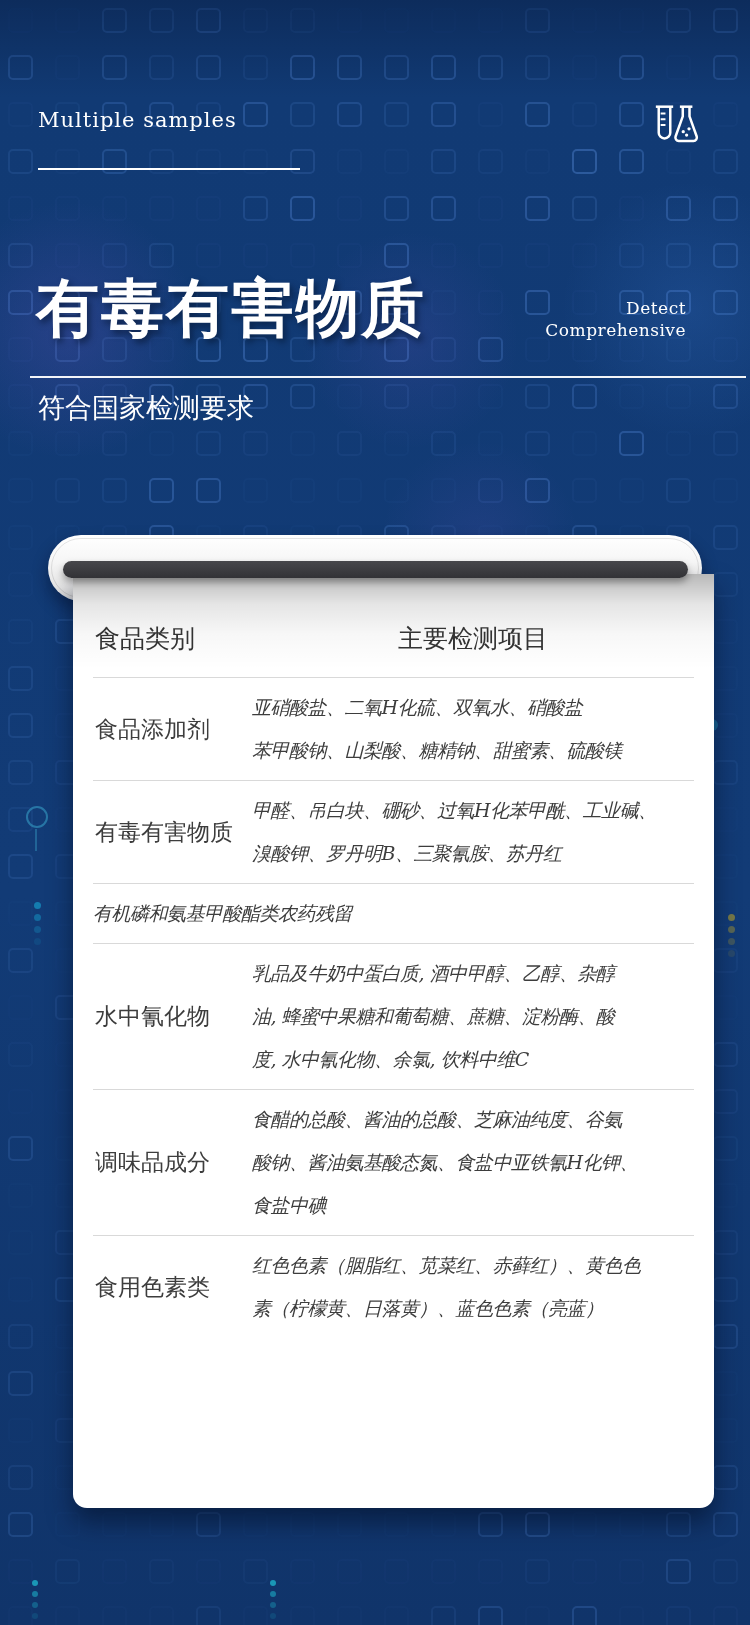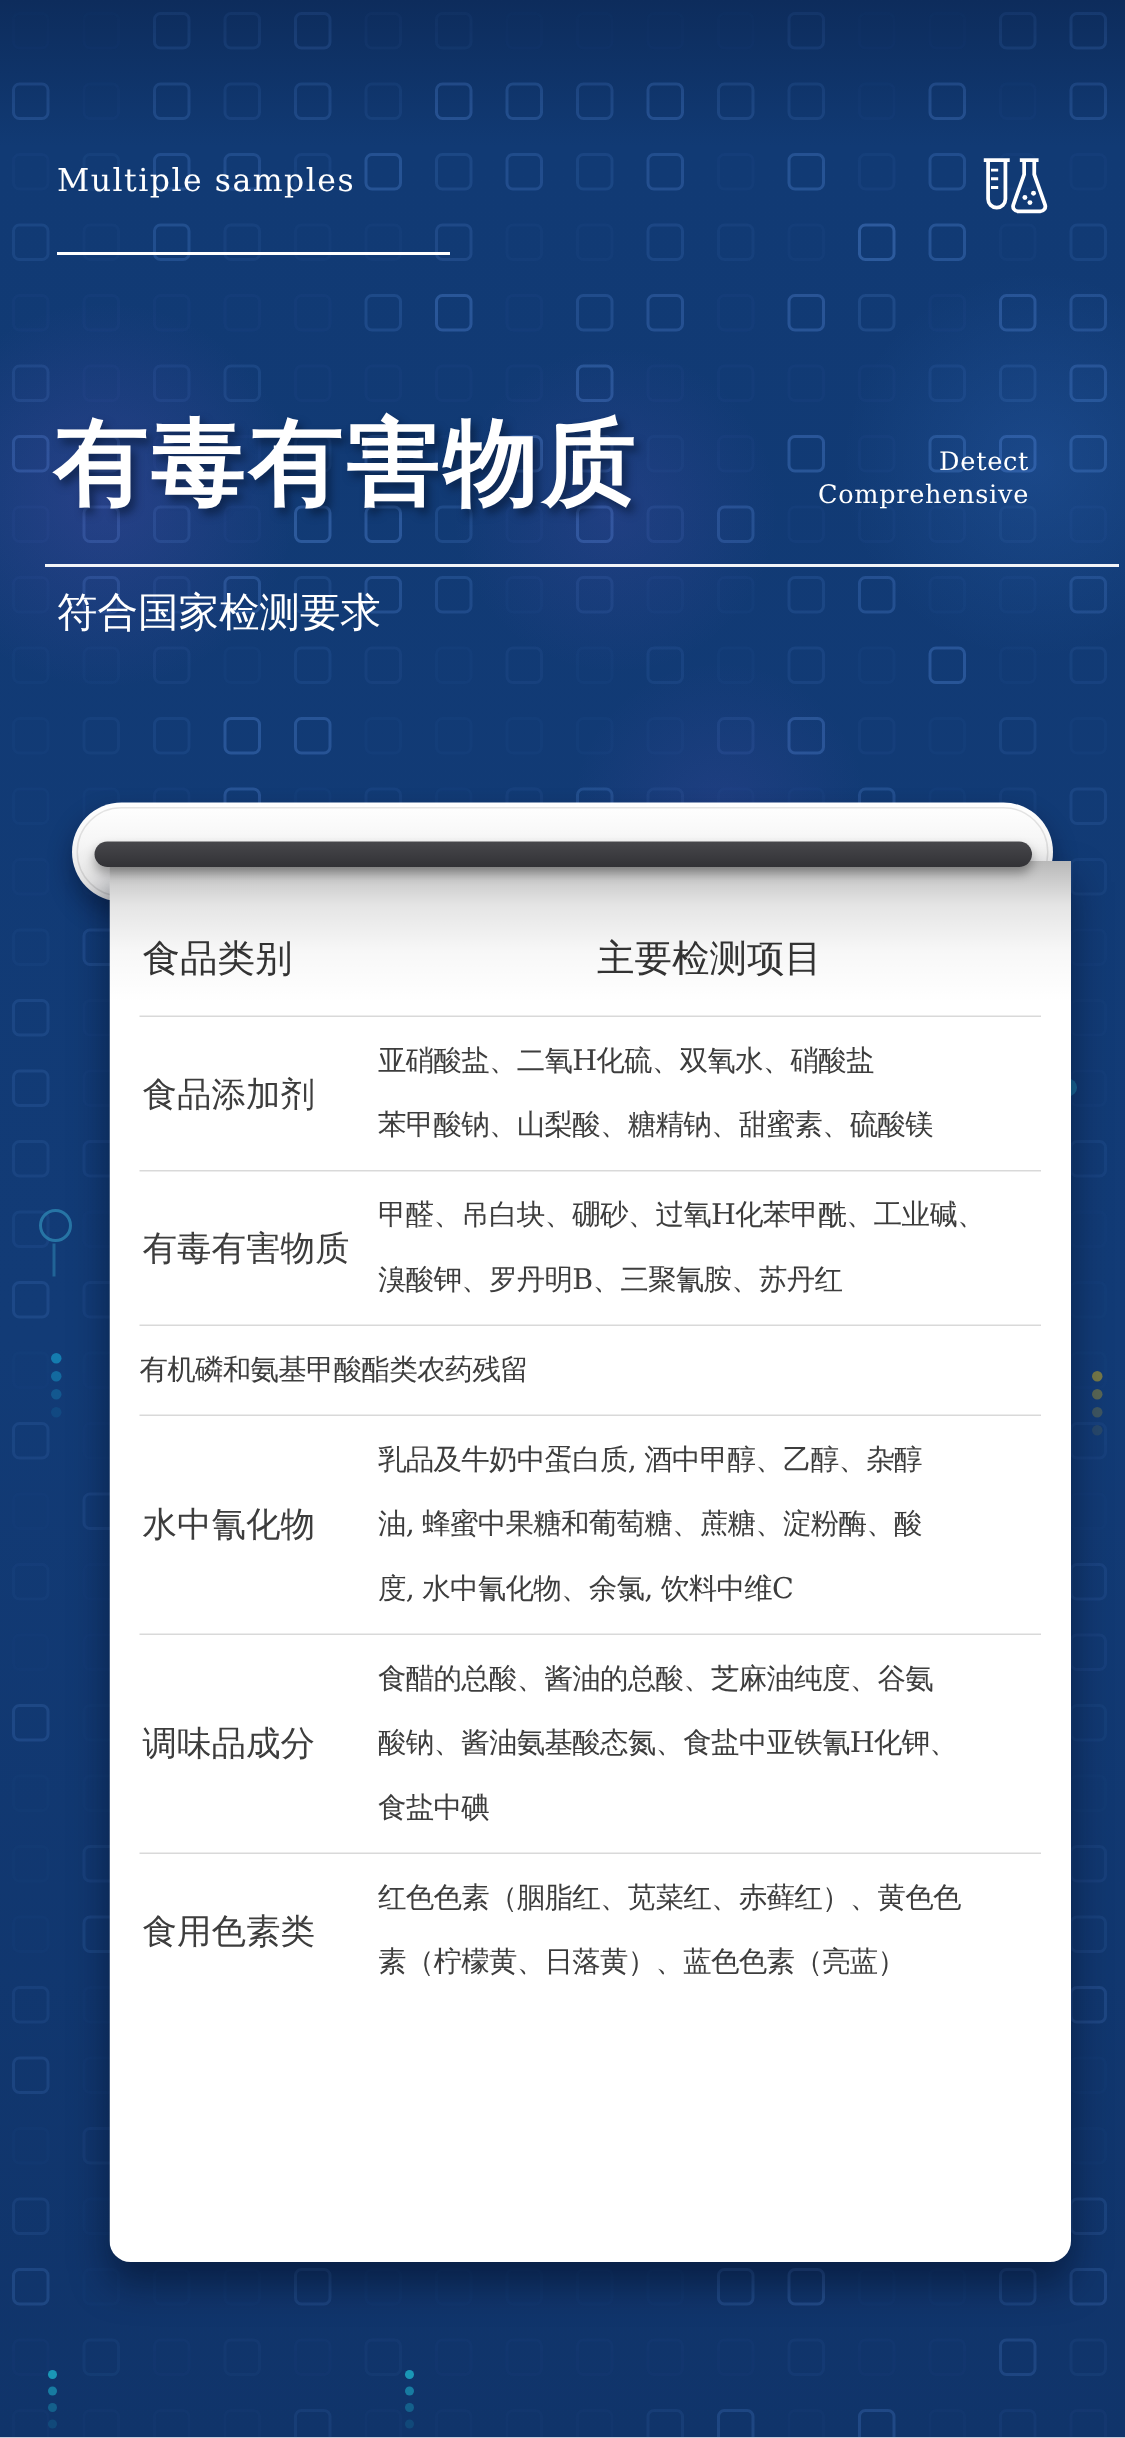--- a/index.html
+++ b/index.html
@@ -104,21 +104,21 @@
   .th-cat  { flex:0 0 157px; padding-left:2px; }
   .th-items{ flex:1; text-align:center; }
   .trow {
     display:flex; align-items:center;
     padding:8px 0;
   }
   .trow + .trow { border-top:1px solid #d9d9d9; }
   .cat { flex:0 0 157px; padding-left:2px; font-size:23px; }
   .val {
     flex:1; font-size:19px; letter-spacing:-0.5px;
-    line-height:43px; white-space:pre; overflow:hidden;
+    line-height:43px; white-space:pre; overflow:hidden;font-style:italic;
   }
 
   
   .pin-circle {
     position:absolute; left:26px; top:806px; z-index:1;
     width:18px; height:18px; border-radius:50%;
     border:2px solid rgba(44,128,174,.85);
   }
   .pin-stem-left {
     position:absolute; left:35px; top:829px; z-index:1;

